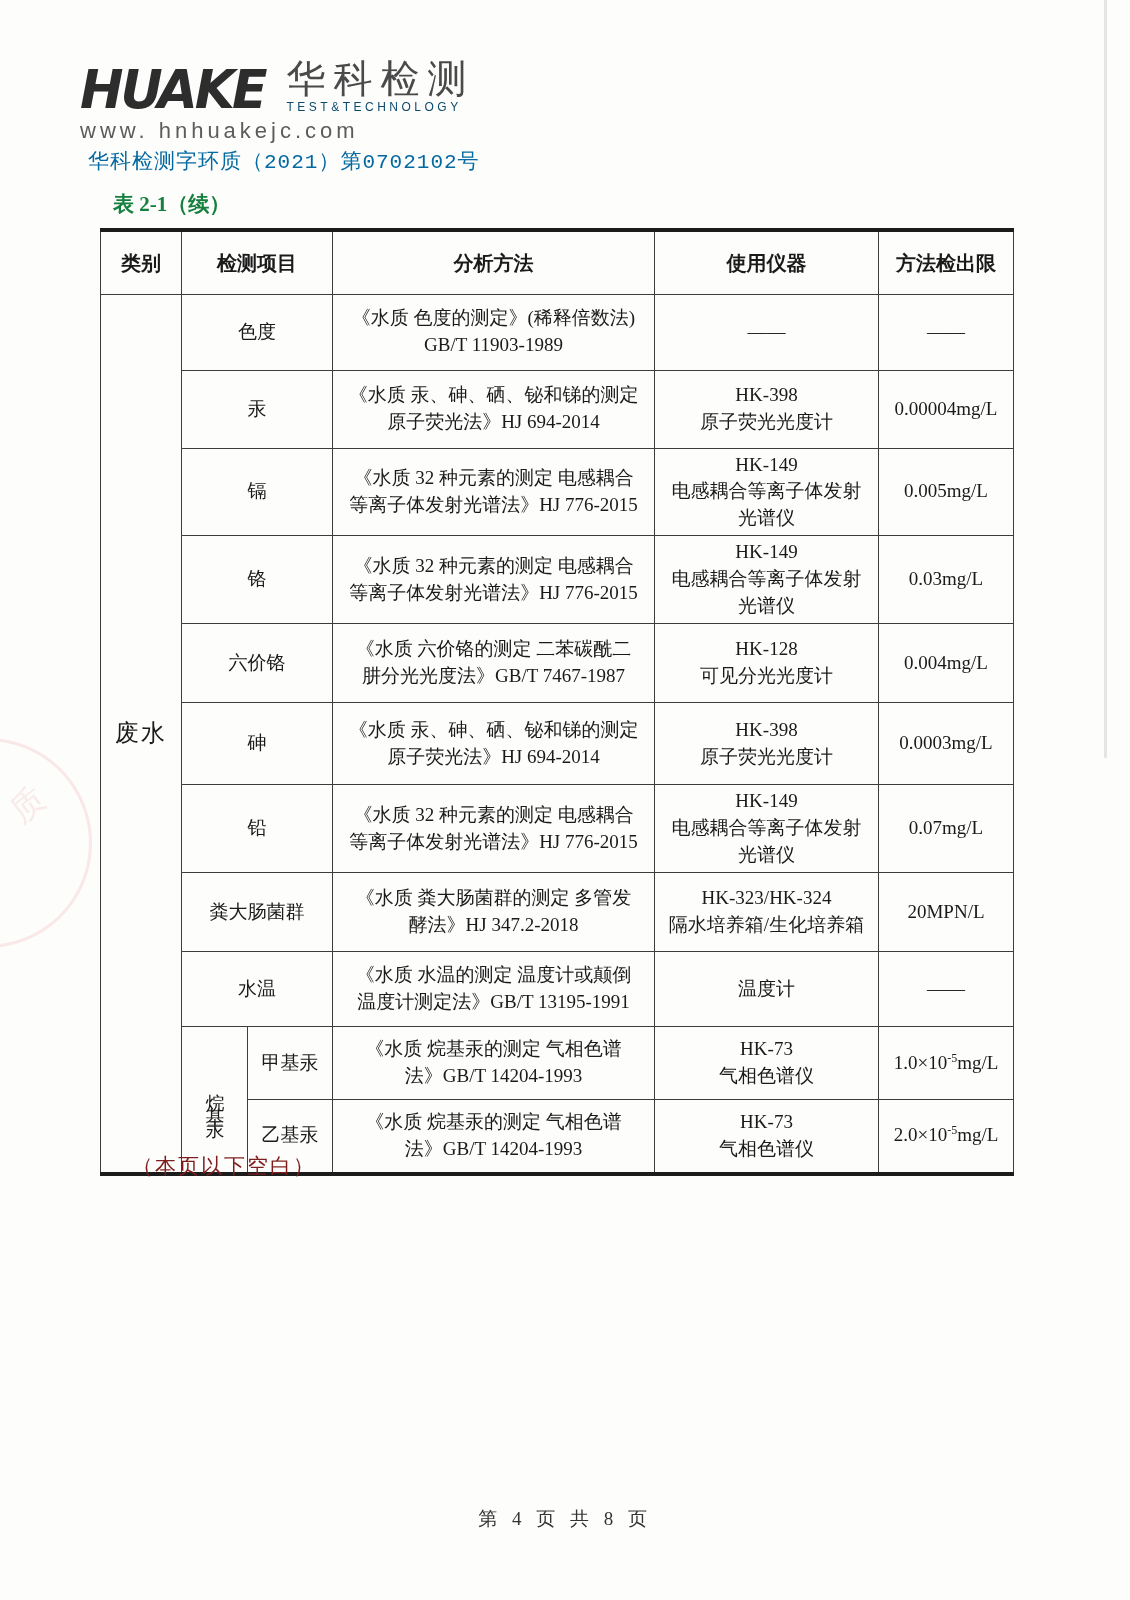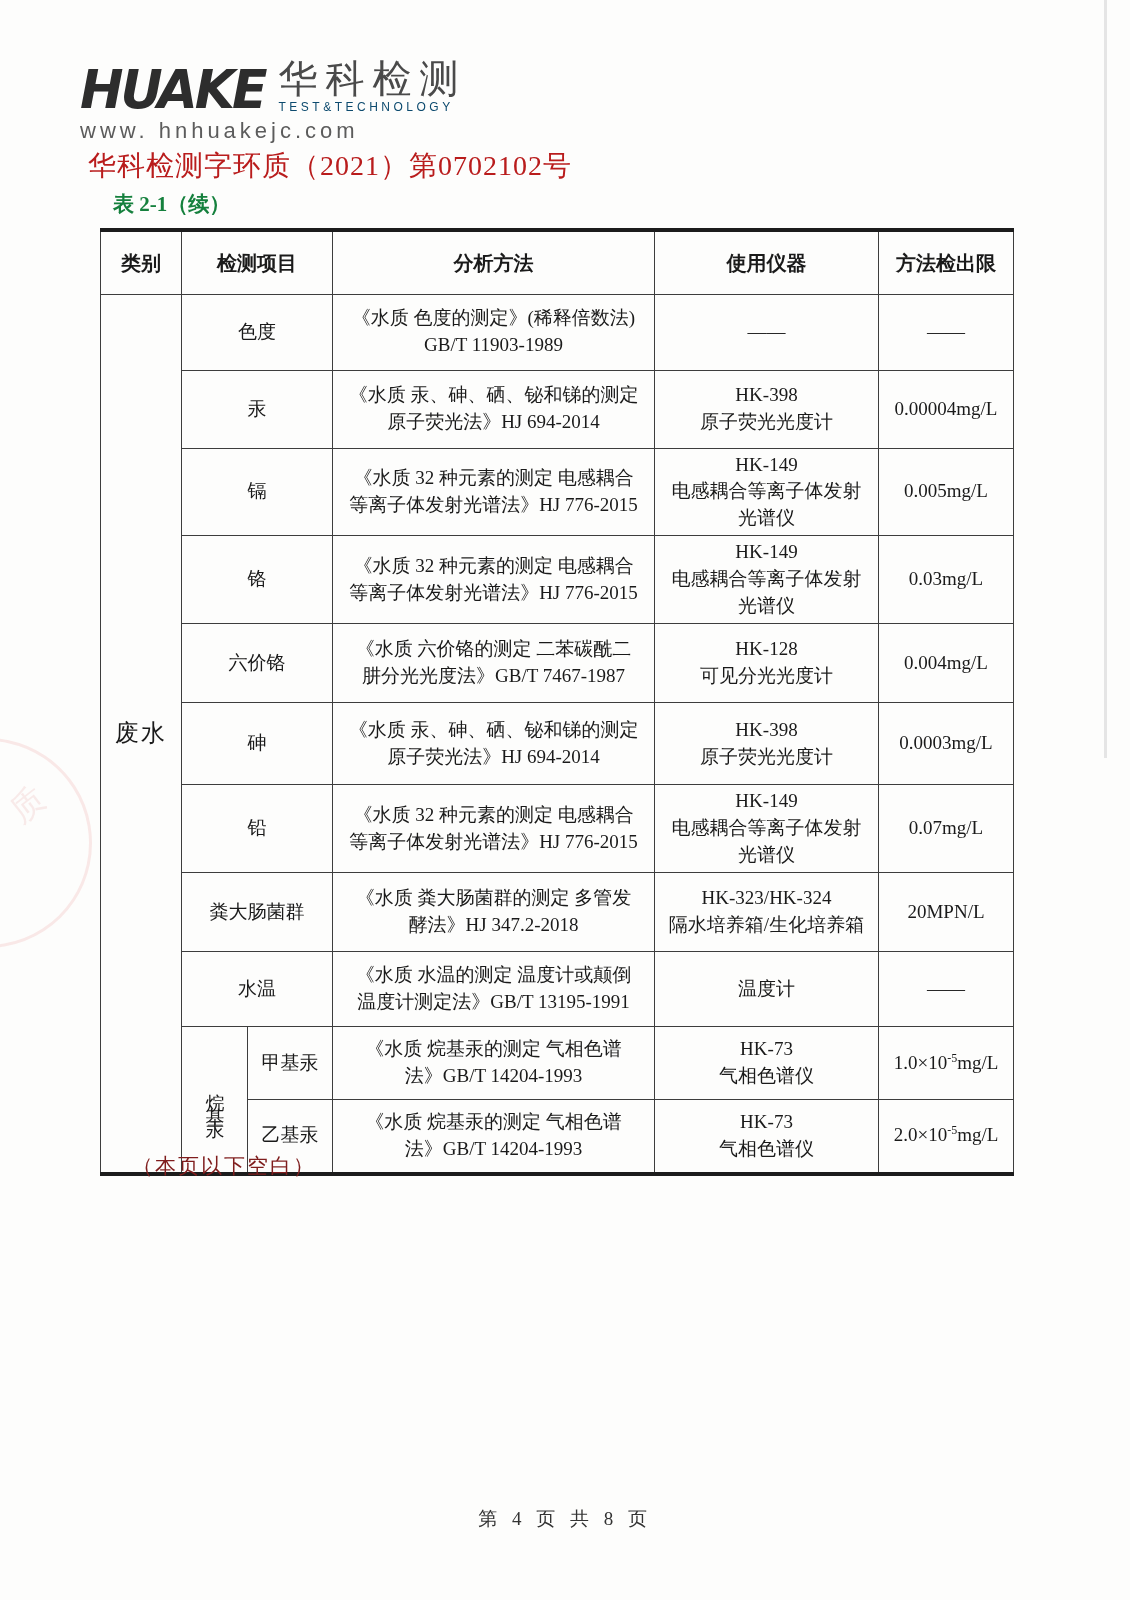--- a/index.html
+++ b/index.html
@@ -16,39 +16,39 @@
   .logo-block { position: absolute; left: 80px; top: 58px; }
   .logo-row { display: flex; align-items: flex-end; }
   .logo-huake {
     font-family: "DejaVu Sans", "Liberation Sans", sans-serif;
     font-weight: 900; font-style: italic;
     font-size: 52px; line-height: 50px;
     letter-spacing: -3px;
     color: #2d2d2d;
     transform: scaleY(1.04);
   }
-  .logo-cn-wrap { margin-left: 14px; }
+  .logo-cn-wrap { margin-left: 22px; }
   .logo-cn {
     font-family: "Liberation Sans", "DejaVu Sans", sans-serif;
     font-size: 39px; line-height: 42px; letter-spacing: 8px;
     color: #4a4a4a;
   }
   .logo-sub {
     font-family: "Liberation Sans", "DejaVu Sans", sans-serif;
     font-size: 12px; letter-spacing: 3.5px; color: #0c4a6e;
     margin-top: 0px;
   }
   .logo-site {
     font-family: Liberation Sans, sans-serif;
     font-size: 22px; letter-spacing: 4px; color: #5c5c5c;
     margin-top: 4px;
   }
   .doc-number {
     position: absolute; left: 88px; top: 147px;
-    font-size: 28px; color: #b91c1c; letter-spacing: 1px;
+    font-size: 21px; color: #0369a1; letter-spacing: 1px; font-family: Liberation Mono, monospace;
   }
 
   
   .table-title {
     position: absolute; left: 113px; top: 190px;
     font-size: 21px; font-weight: bold; color: #15803d;
   }
   .report-table {
     position: absolute; left: 100px; top: 228px;
     width: 913px;

